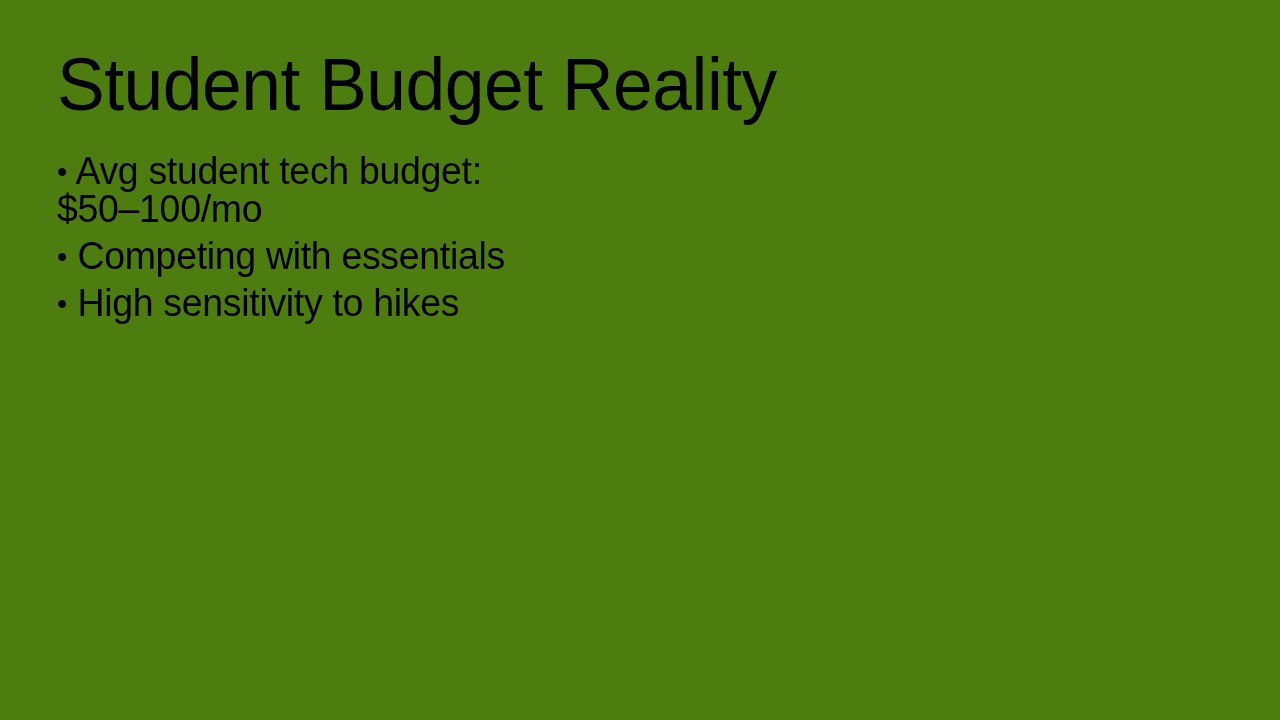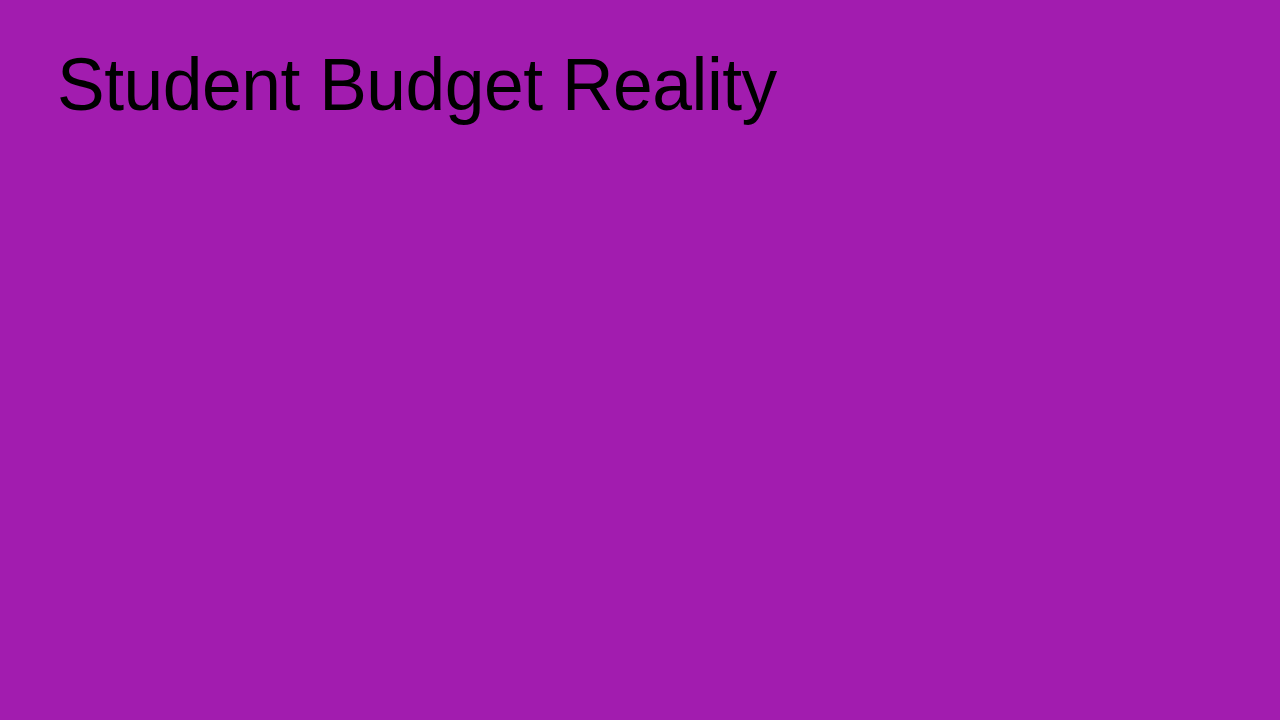--- a/index.html
+++ b/index.html
@@ -12,21 +12,21 @@
     height: 720px;
     background: #ffffff;
     font-family: "Liberation Sans", "DejaVu Sans", sans-serif;
     -webkit-font-smoothing: antialiased;
     overflow: hidden;
   }
   .slide {
     position: relative;
     width: 1280px;
     height: 720px;
-    background: #a21caf;
+    background: #4d7c0f;
     box-sizing: border-box;
   }
   .slide-title {
     position: absolute;
     left: 57px;
     top: 48px;
     width: 1000px;
     margin: 0;
     font-size: 74px;
     line-height: 1.0;
@@ -67,14 +67,23 @@
     letter-spacing: -0.3px;
   }
 </style>
 </head>
 <body>
 
 <div class="slide">
 
   <h1 class="slide-title">Student Budget Reality</h1>
 
+  <div class="slide-body">
+
+    <p class="bullet-line"><span class="dot">•</span> <span class="bullet-text">Avg student tech budget: $50–100/mo</span></p>
+
+    <p class="bullet-line"><span class="dot">•</span> <span class="bullet-text">Competing with essentials</span></p>
+
+    <p class="bullet-line"><span class="dot">•</span> <span class="bullet-text">High sensitivity to hikes</span></p>
+
+  </div>
 
 </div>
 
 </body></html>

